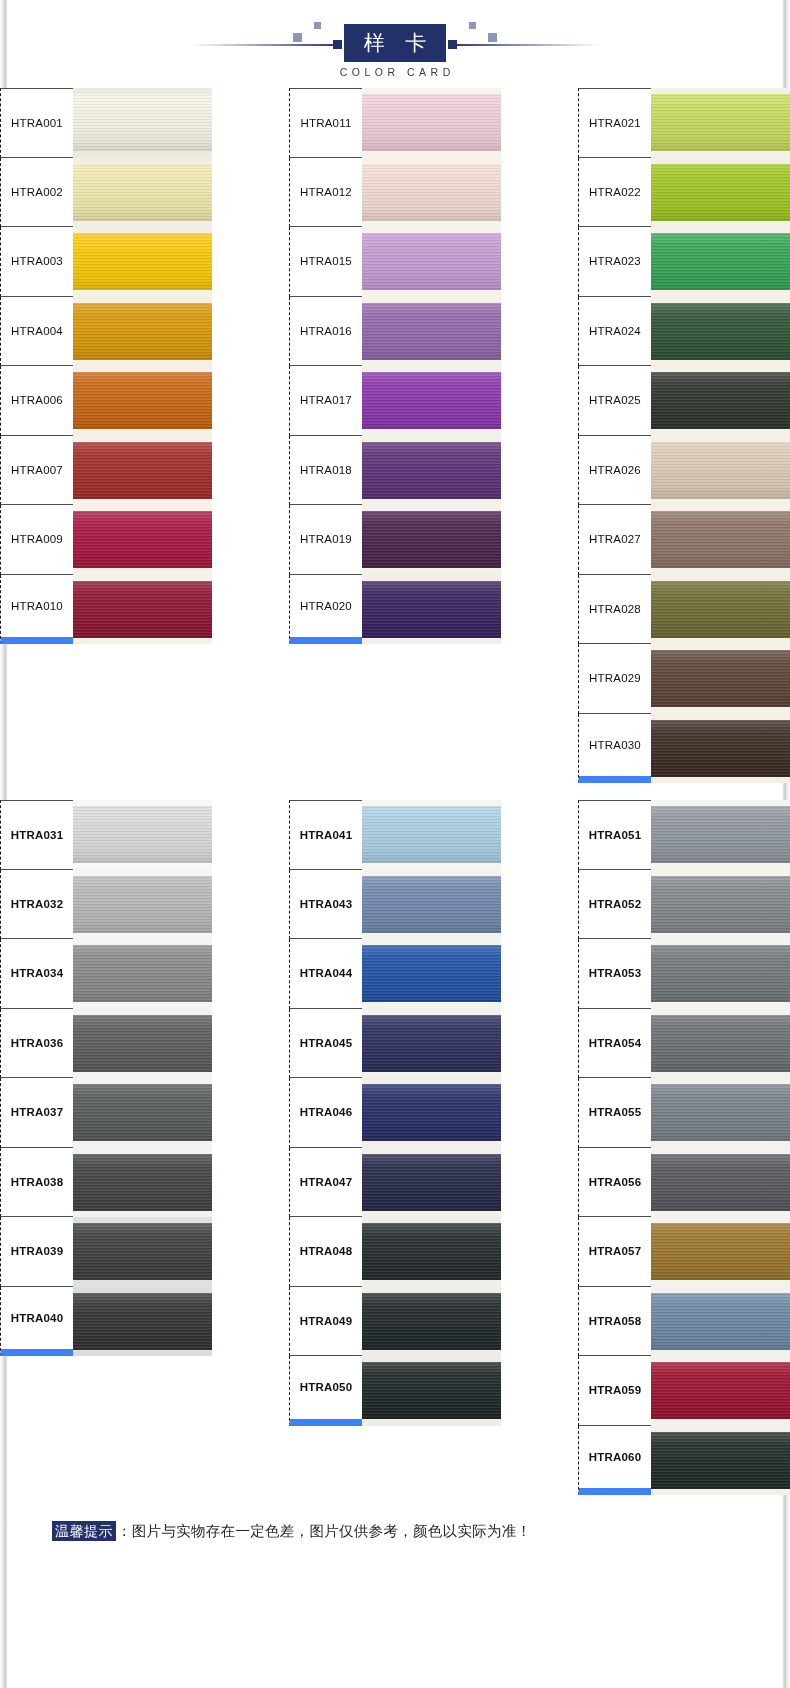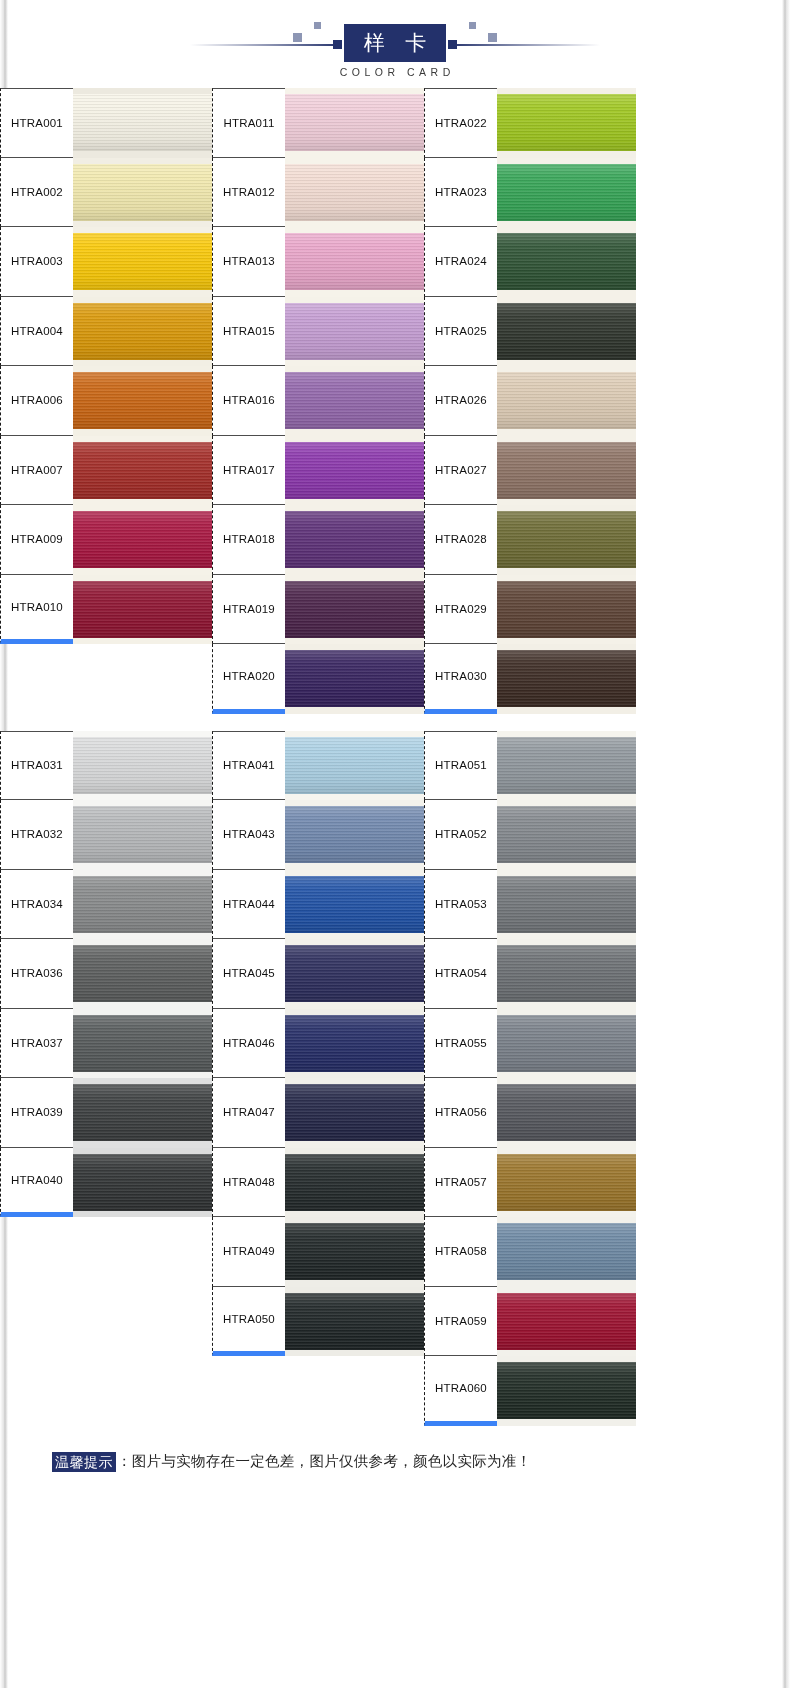--- a/index.html
+++ b/index.html
@@ -36,33 +36,33 @@
   .hdr-cap{position:absolute;top:40px;width:9px;height:9px;background:#23316b;}
   .hdr-cap.left{left:333px;}
   .hdr-cap.right{right:333px;}
   .hdr-dot{position:absolute;background:#8d96b4;}
   .hdr-dot.d1{left:293px;top:33px;width:9px;height:9px;}
   .hdr-dot.d2{left:314px;top:22px;width:7px;height:7px;}
   .hdr-dot.d3{right:314px;top:22px;width:7px;height:7px;}
   .hdr-dot.d4{right:293px;top:33px;width:9px;height:9px;}
 
   
-  .block{display:flex;justify-content:flex-start;}
-  .block + .block{margin-top:17px;}
+  .block{display:flex;justify-content:space-between;}
+  .block + .block{margin-top:17px;font-weight:bold;}
   .col{width:212px;}
   .row{display:flex;height:69.5px;position:relative;}
   .label-cell{
     width:73px;flex:0 0 73px;background:#ffffff;
     border-left:1px dashed #1a1a1a;
     border-bottom:1px solid #4d4d4d;
     display:flex;align-items:center;justify-content:center;
     box-sizing:border-box;position:relative;z-index:2;
   }
   .col .row:first-child .label-cell{border-top:1px solid #4d4d4d;}
-  .col .row:last-child .label-cell{border-bottom:5px solid #3b82f6;}
+  .col .row:last-child .label-cell{border-bottom:7px solid #3b82f6;}
   .label-cell span{font-size:11.5px;color:#111111;letter-spacing:.2px;white-space:nowrap;}
   .swatch{
     flex:1 1 auto;position:relative;overflow:hidden;
     background:#f4f1ec;
   }
   .swatch .band{
     position:absolute;left:0;right:0;
     top:9%;height:82%;
   }
   .swatch .band::after{
@@ -204,28 +204,20 @@
         <div class="row">
           <div class="label-cell">
             <span>HTRA012</span>
           </div>
           <div class="swatch" style="background: rgb(246, 243, 234);">
             <div class="band" style="background: rgb(243, 220, 210);"></div>
           </div>
         </div>
         <div class="row">
           <div class="label-cell">
-            <span>HTRA013</span>
-          </div>
-          <div class="swatch" style="background: rgb(246, 243, 234);">
-            <div class="band" style="background: rgb(233, 165, 201);"></div>
-          </div>
-        </div>
-        <div class="row">
-          <div class="label-cell">
             <span>HTRA015</span>
           </div>
           <div class="swatch" style="background: rgb(245, 242, 233);">
             <div class="band" style="background: rgb(196, 156, 210);"></div>
           </div>
         </div>
         <div class="row">
           <div class="label-cell">
             <span>HTRA016</span>
           </div>
@@ -260,20 +252,28 @@
         <div class="row">
           <div class="label-cell">
             <span>HTRA020</span>
           </div>
           <div class="swatch" style="background: rgb(242, 239, 230);">
             <div class="band" style="background: rgb(53, 33, 94);"></div>
           </div>
         </div>
       </div>
       <div class="col">
+        <div class="row">
+          <div class="label-cell">
+            <span>HTRA021</span>
+          </div>
+          <div class="swatch" style="background: rgb(244, 241, 232);">
+            <div class="band" style="background: rgb(200, 218, 91);"></div>
+          </div>
+        </div>
         <div class="row">
           <div class="label-cell">
             <span>HTRA022</span>
           </div>
           <div class="swatch" style="background: rgb(243, 240, 231);">
             <div class="band" style="background: rgb(158, 198, 30);"></div>
           </div>
         </div>
         <div class="row">
           <div class="label-cell">
@@ -378,20 +378,28 @@
         <div class="row">
           <div class="label-cell">
             <span>HTRA037</span>
           </div>
           <div class="swatch" style="background: rgb(243, 243, 241);">
             <div class="band" style="background: rgb(85, 89, 90);"></div>
           </div>
         </div>
         <div class="row">
           <div class="label-cell">
+            <span>HTRA038</span>
+          </div>
+          <div class="swatch" style="background: rgb(242, 242, 240);">
+            <div class="band" style="background: rgb(63, 66, 67);"></div>
+          </div>
+        </div>
+        <div class="row">
+          <div class="label-cell">
             <span>HTRA039</span>
           </div>
           <div class="swatch" style="background: rgb(223, 224, 224);">
             <div class="band" style="background: rgb(58, 61, 62);"></div>
           </div>
         </div>
         <div class="row">
           <div class="label-cell">
             <span>HTRA040</span>
           </div>

